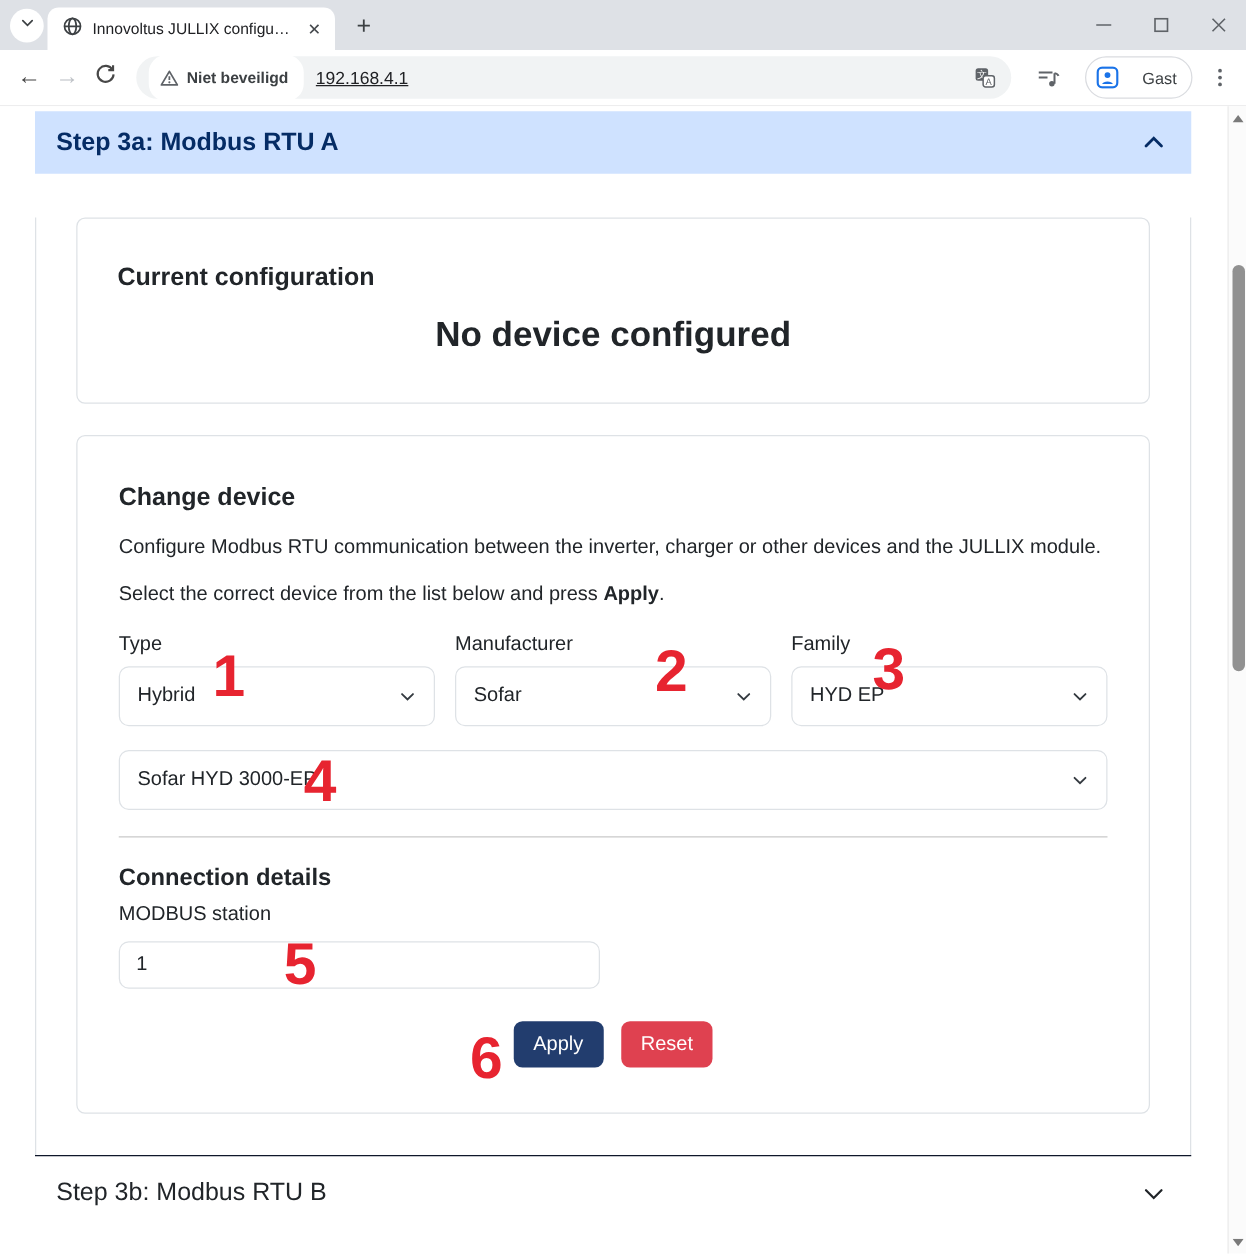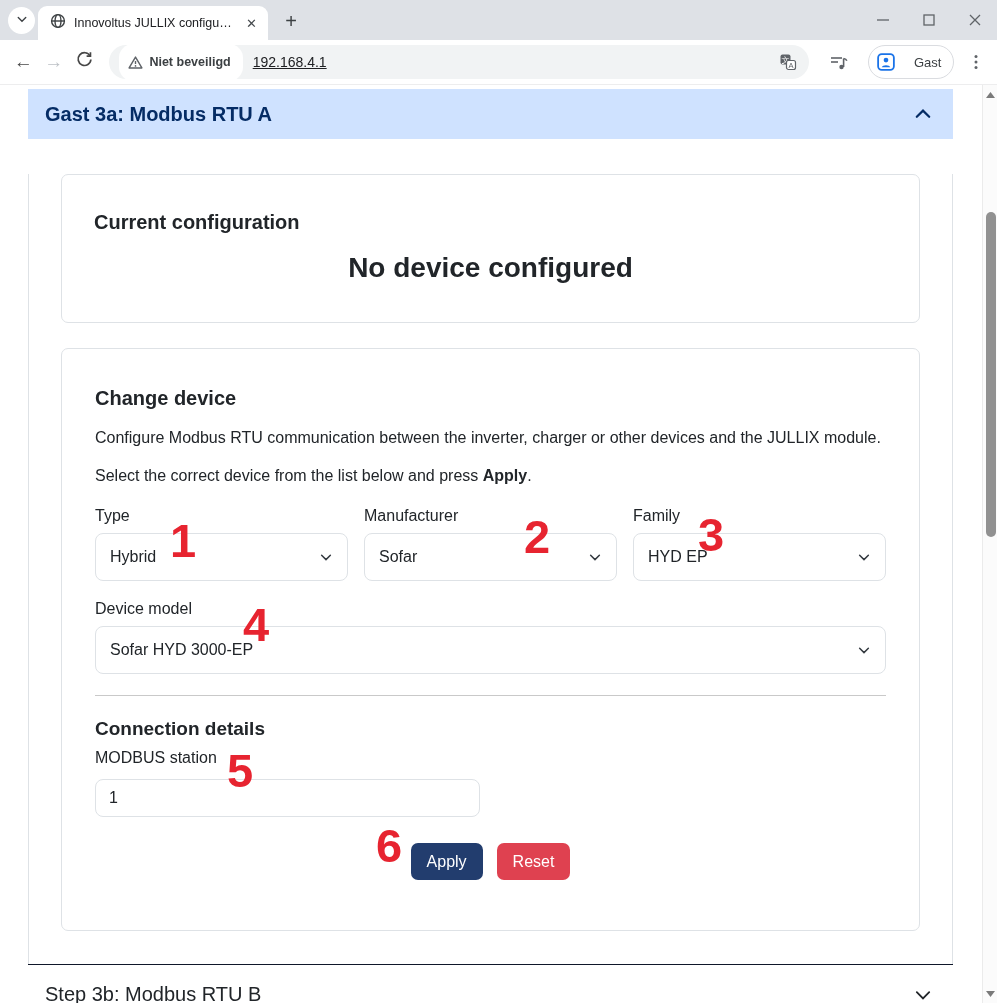--- a/index.html
+++ b/index.html
@@ -52,21 +52,21 @@
   .acc-title { font-size: 20px; font-weight: 600; }
   .acc-body { background: #ffffff; border-left: 1px solid #dee2e6; border-right: 1px solid #dee2e6; padding: 0 32px 33px; }
   .acc-header.collapsed { background: #ffffff; color: #212529; border-top: 1px solid #0f172a; height: 60px; }
   .acc-header.collapsed .acc-title { font-weight: 500; }
 
   .card { border: 1px solid #dee2e6; border-radius: 7px; background: #ffffff; }
   .card-current { margin-top: 35px; padding: 36px 32px 38px; }
   .card-heading { font-size: 20px; font-weight: 700; color: #212529; }
   .no-device { font-size: 28px; font-weight: 600; color: #212529; text-align: center; margin-top: 18px; }
 
-  .card-change { margin-top: 25px; padding: 38px 33px 50px; }
+  .card-change { margin-top: 25px; padding: 38px 33px 36px; }
   .card-change p { font-size: 16px; color: #212529; margin-top: 18px; line-height: 1.25; }
   .bold { font-weight: 700; }
 
   .field-row { display: flex; gap: 16px; margin-top: 21px; }
   .field-col { flex: 1; }
   .field-label { font-size: 16px; color: #212529; margin-bottom: 8px; }
   .select { height: 48px; border: 1px solid #dee2e6; border-radius: 8px; background: #ffffff;
     display: flex; align-items: center; justify-content: space-between; padding: 0 14px; font-size: 16px;
     color: #212529; cursor: pointer; }
   .select .chev { color: #343a40; display: flex; }
@@ -204,21 +204,21 @@
       <circle cx="2" cy="8" r="1.5" fill="#5f6368"></circle>
       <circle cx="2" cy="13.5" r="1.5" fill="#5f6368"></circle>
     </svg>
   </div>
 </div>
 
 <div class="page">
   <div class="accordion">
 
     <div class="acc-header active">
-      <span class="acc-title">Gast 3a: Modbus RTU A</span>
+      <span class="acc-title">Step 3a: Modbus RTU A</span>
       <span class="chev" style="display:flex;">
         <svg width="18" height="18" viewBox="0 0 16 16">
             <path d="M2.5 10.5L8 5l5.5 5.5" fill="none" stroke="#052c65" stroke-width="2" stroke-linecap="round"></path>
           </svg>
       </span>
     </div>
 
     <div class="acc-body">
 
       <div class="card card-current">
@@ -261,21 +261,20 @@
               <span class="chev">
                 <svg width="14" height="14" viewBox="0 0 16 16">
                     <path d="M3 6l5 5 5-5" fill="none" stroke="#343a40" stroke-width="1.7" stroke-linecap="round"></path>
                   </svg>
               </span>
             </div>
           </div>
         </div>
 
         <div class="field-block">
-          <div class="field-label">Device model</div>
           <div class="select">
             <span>Sofar HYD 3000-EP</span>
             <span class="chev">
               <svg width="14" height="14" viewBox="0 0 16 16">
                   <path d="M3 6l5 5 5-5" fill="none" stroke="#343a40" stroke-width="1.7" stroke-linecap="round"></path>
                 </svg>
             </span>
           </div>
         </div>
 

